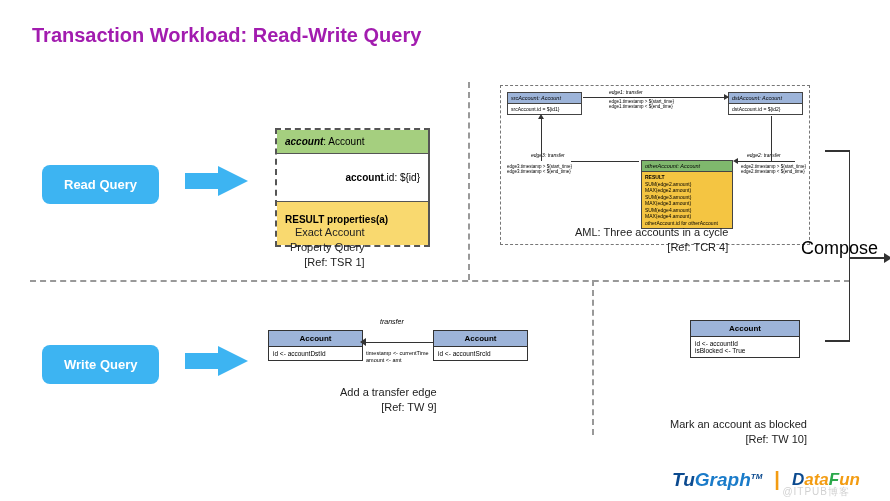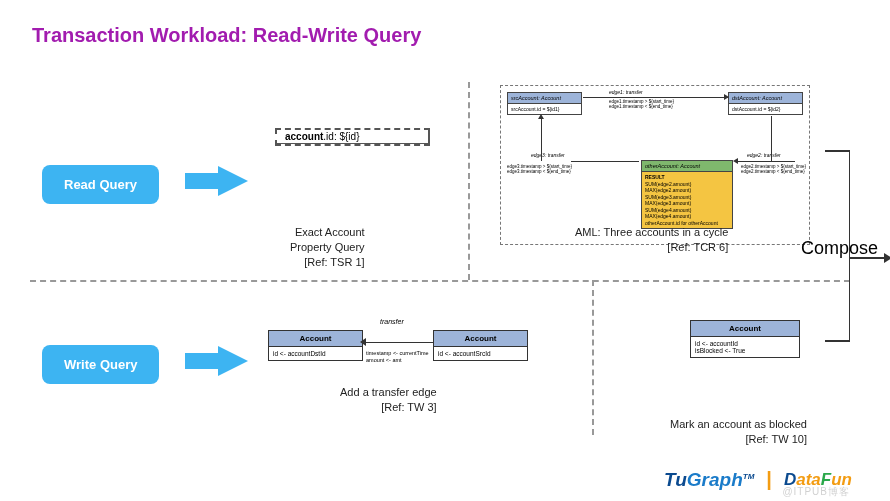--- a/index.html
+++ b/index.html
@@ -52,21 +52,21 @@
       position: absolute;
       top: 128px;
       left: 275px;
       width: 155px;
       border: 2px dashed #555;
       border-right-style: solid;
       font-size: 10px;
     }
     .exact-row1 { background: #a5cf7f; padding: 6px 8px; border-bottom: 1px solid #555; }
     .exact-row1 b { font-style: italic; }
-    .exact-row2 { background: #fff; padding: 1px 8px; border-bottom: 1px solid #555; }
+    .exact-row2 { background: #fff; padding: 18px 8px; border-bottom: 1px solid #555; text-align: right; }
     .exact-row3 { background: #f9d96f; padding: 12px 8px 20px 8px; font-weight: 600; }
 
     .caption {
       position: absolute;
       text-align: right;
       font-size: 11px;
       color: #222;
       line-height: 1.35;
     }
     .cap1 { top: 225px; left: 290px; }
@@ -176,21 +176,21 @@
       top: 253px; right: -2px;
       width: 0; height: 0;
       border-top: 5px solid transparent;
       border-bottom: 5px solid transparent;
       border-left: 8px solid #333;
     }
 
     .footer {
       position: absolute;
       bottom: 10px;
-      right: 38px;
+      right: 30px;
       display: flex;
       align-items: center;
       gap: 12px;
     }
     .tugraph { font-size: 19px; font-weight: 800; font-style: italic; color: #0b4a8f; }
     .tugraph .tu { color: #0b4a8f; }
     .tugraph .gr { color: #1a7bc9; }
     .tm { font-size: 8px; vertical-align: super; color: #0b4a8f; }
     .sep { color: #f39c12; font-size: 20px; font-weight: bold; }
     .datafun { font-size: 17px; font-weight: 800; font-style: italic; }
@@ -217,21 +217,23 @@
 
 <div class="write-btn">Write Query</div>
 <div class="arrow-bar bar2"></div>
 <div class="arrow-right ar2"></div>
 
 <div class="hdash"></div>
 <div class="vdash1"></div>
 <div class="vdash2"></div>
 
 <div class="exact-box">
+  <div class="exact-row1"><b>account</b><span>: Account</span></div>
   <div class="exact-row2"><b>account</b><span>.id: ${id}</span></div>
+  <div class="exact-row3">RESULT properties(a)</div>
 </div>
 <div class="caption cap1" style="white-space: pre-line;">Exact Account
 Property Query
 [Ref: TSR 1]</div>
 
 <div class="aml-area">
   <div class="aml-box aml-box1">
     <div class="aml-h">srcAccount: Account</div>
     <div class="aml-c">srcAccount.id = ${id1}</div>
   </div>
@@ -264,39 +266,39 @@
   <div style="position:absolute;top:28px;left:37px;width:0;height:0;border-left:3px solid transparent;border-right:3px solid transparent;border-bottom:5px solid #333"></div>
 
   <div class="edge-lbl" style="top:66px;left:246px">edge2: transfer</div>
   <div class="edge-sub" style="top: 78px; left: 240px; white-space: pre-line;">edge2.timestamp &gt; ${start_time}
 edge2.timestamp &lt; ${end_time}</div>
   <div class="aml-line" style="top:75px;left:234px;width:60px;height:1px"></div>
   <div class="aml-line" style="top:30px;left:270px;width:1px;height:45px"></div>
   <div style="position:absolute;top:72px;left:232px;width:0;height:0;border-top:3px solid transparent;border-bottom:3px solid transparent;border-right:5px solid #333"></div>
 </div>
 <div class="caption cap2" style="white-space: pre-line;">AML: Three accounts in a cycle
-[Ref: TCR 6]</div>
+[Ref: TCR 4]</div>
 
 <div class="transfer-area">
   <div class="acct-box tl">
     <div class="acct-h">Account</div>
     <div class="acct-c">id &lt;- accountDstId</div>
   </div>
   <div class="acct-box tr">
     <div class="acct-h">Account</div>
     <div class="acct-c">id &lt;- accountSrcId</div>
   </div>
   <div class="tlabel">transfer</div>
   <div class="tarrow-line"></div>
   <div class="tarrow-head"></div>
   <div class="tsub" style="white-space: pre-line;">timestamp &lt;- currentTime
 amount &lt;- amt</div>
 </div>
 <div class="caption cap3" style="white-space: pre-line;">Add a transfer edge
-[Ref: TW 3]</div>
+[Ref: TW 9]</div>
 
 <div class="mark-box">
   <div class="acct-h">Account</div>
   <div class="acct-c" style="white-space: pre-line;">id &lt;- accountId
 isBlocked &lt;- True</div>
 </div>
 <div class="caption cap4" style="white-space: pre-line; margin-top: 32px;">Mark an account as blocked
 [Ref: TW 10]</div>
 
 <div class="compose-line cl-h1"></div>

